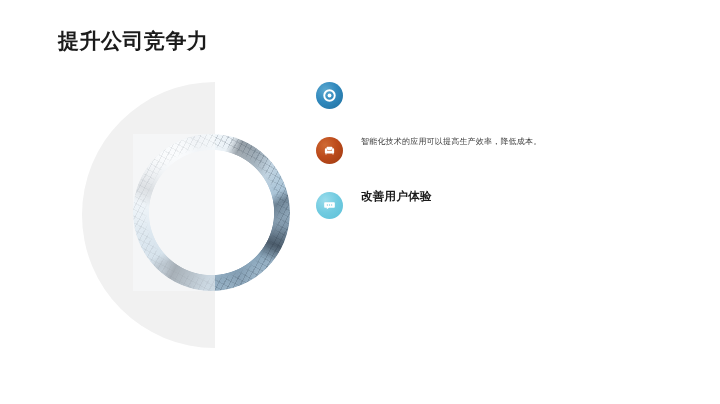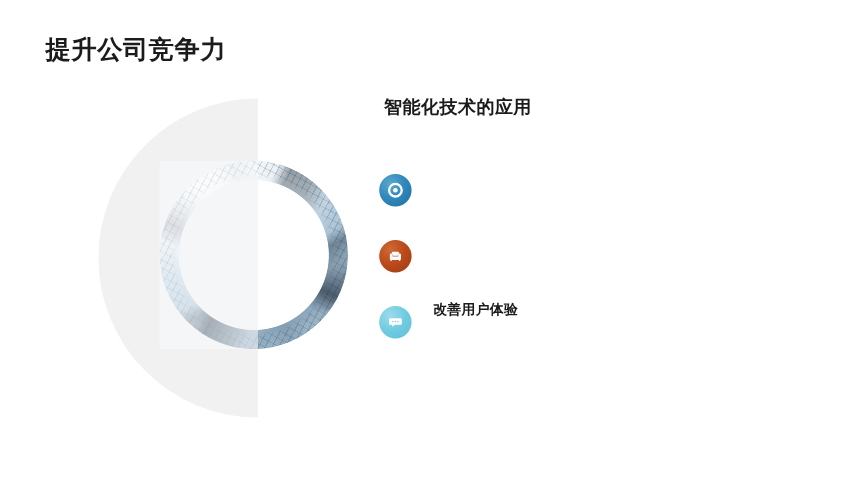--- a/index.html
+++ b/index.html
@@ -19,21 +19,21 @@
     position: absolute;
     inset: 0;
     width: 720px;
     height: 404px;
     background: #ffffff;
   }
 
   
   .slide-title {
     position: absolute;
-    left: 38px;
+    left: 58px;
     top: 27px;
     font-size: 21px;
     font-weight: bold;
     color: #1b1b1b;
     letter-spacing: 0.5px;
     white-space: nowrap;
   }
 
   
   .graphic-stage {
@@ -195,21 +195,20 @@
     </div>
     <div class="photo-ring">
       <div class="photo"></div>
       <div class="photo-lines"></div>
     </div>
     <div class="ring-veil"></div>
   </div>
 
   <div class="content">
 
-    <h2 class="content-heading">智能化技术的应用</h2>
 
     <ul class="feature-list">
 
       <li class="feature-item">
         <span class="feature-icon icon-innovation">
           <svg width="15" height="15" viewBox="0 0 24 24" aria-hidden="true">
             <circle cx="12" cy="12" r="8.4" fill="none" stroke="#ffffff" stroke-width="3.1"></circle>
             <circle cx="12" cy="12" r="3.1" fill="#ffffff"></circle>
           </svg>
         </span>
@@ -218,20 +217,21 @@
       <li class="feature-item">
         <span class="feature-icon icon-efficiency">
           <svg width="15" height="15" viewBox="0 0 24 24" aria-hidden="true">
             <path fill="#ffffff" d="M4.6 10.2c0-1 .8-1.8 1.8-1.8s1.8.8 1.8 1.8v2.1h7.6v-2.1c0-1 .8-1.8 1.8-1.8s1.8.8 1.8 1.8v5.4c0 .7-.6 1.3-1.3 1.3H5.9c-.7 0-1.3-.6-1.3-1.3v-5.4z"></path>
             <path fill="#ffffff" d="M7.3 7.3c0-.7.6-1.3 1.3-1.3h6.8c.7 0 1.3.6 1.3 1.3v1.5c-.8.4-1.3 1.2-1.3 2.1v.6H8.6v-.6c0-.9-.5-1.7-1.3-2.1V7.3z"></path>
             <rect x="5.6" y="16.6" width="1.6" height="1.8" fill="#ffffff"></rect>
             <rect x="16.8" y="16.6" width="1.6" height="1.8" fill="#ffffff"></rect>
           </svg>
         </span>
         <div class="feature-text">
+          <p class="feature-desc">智能化技术的应用可以提高生产效率，降低成本。</p>
         </div>
       </li>
 
       <li class="feature-item">
         <span class="feature-icon icon-experience">
           <svg width="15" height="15" viewBox="0 0 24 24" aria-hidden="true">
             <path fill="#ffffff" d="M4.6 6.8h14.8c.6 0 1.1.5 1.1 1.1v6.5c0 .6-.5 1.1-1.1 1.1h-8.2l-3.5 2.6v-2.6H4.6c-.6 0-1.1-.5-1.1-1.1V7.9c0-.6.5-1.1 1.1-1.1z"></path>
             <circle cx="8.6" cy="11.2" r="1.05" fill="#7fd0e2"></circle>
             <circle cx="12" cy="11.2" r="1.05" fill="#7fd0e2"></circle>
             <circle cx="15.4" cy="11.2" r="1.05" fill="#7fd0e2"></circle>

